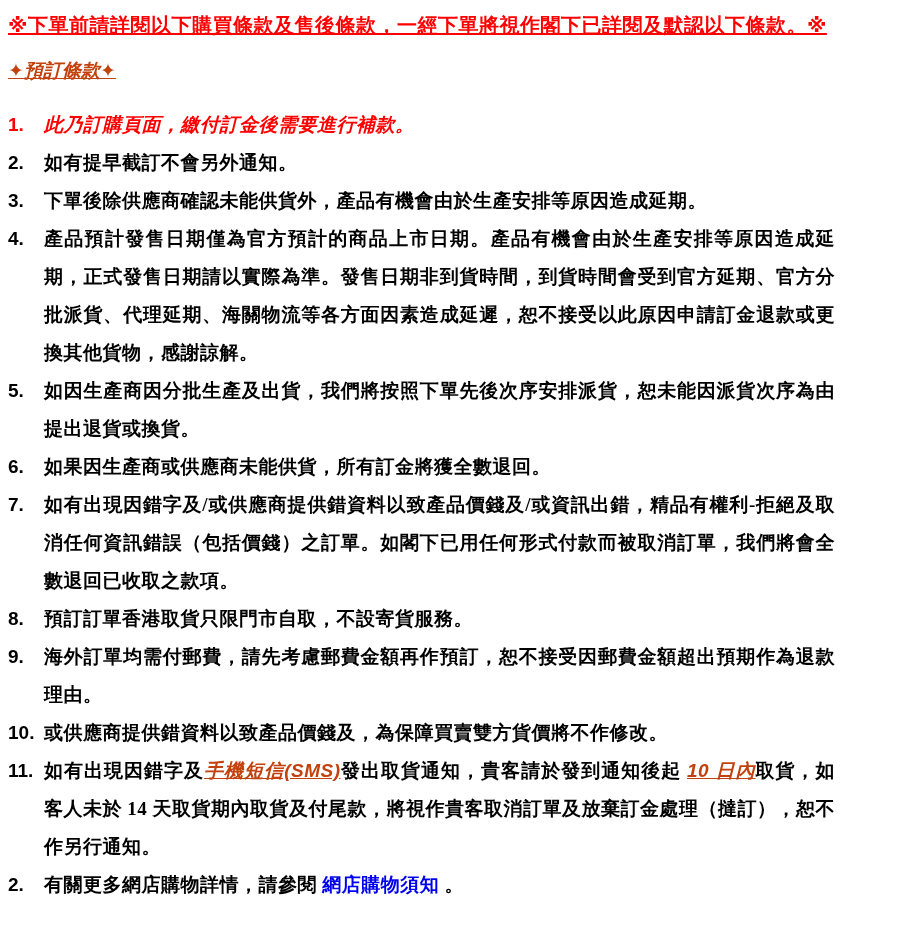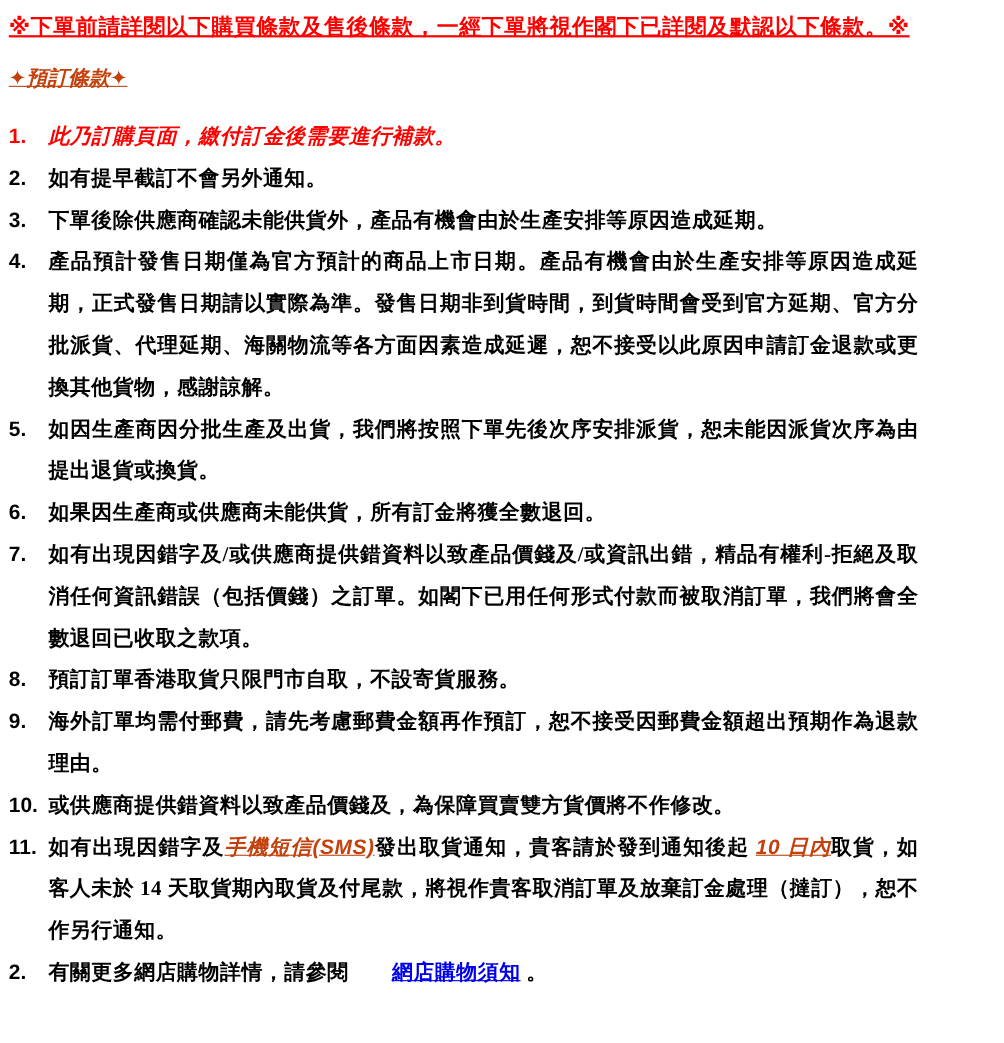--- a/index.html
+++ b/index.html
@@ -61,23 +61,21 @@
     color: #ff0000;
     font-style: italic;
   }
   .seg-red-underline {
     color: #c2410c;
     text-decoration: underline;
     font-style: italic;
   }
   .seg-link {
     color: #0000ee;
-    text-decoration: underline;
     cursor: pointer;
-    margin-left: 34px;
   }
   .num-red {
     color: #ff0000;
   }
 </style>
 </head>
 <body>
 
 <div class="page">
 

